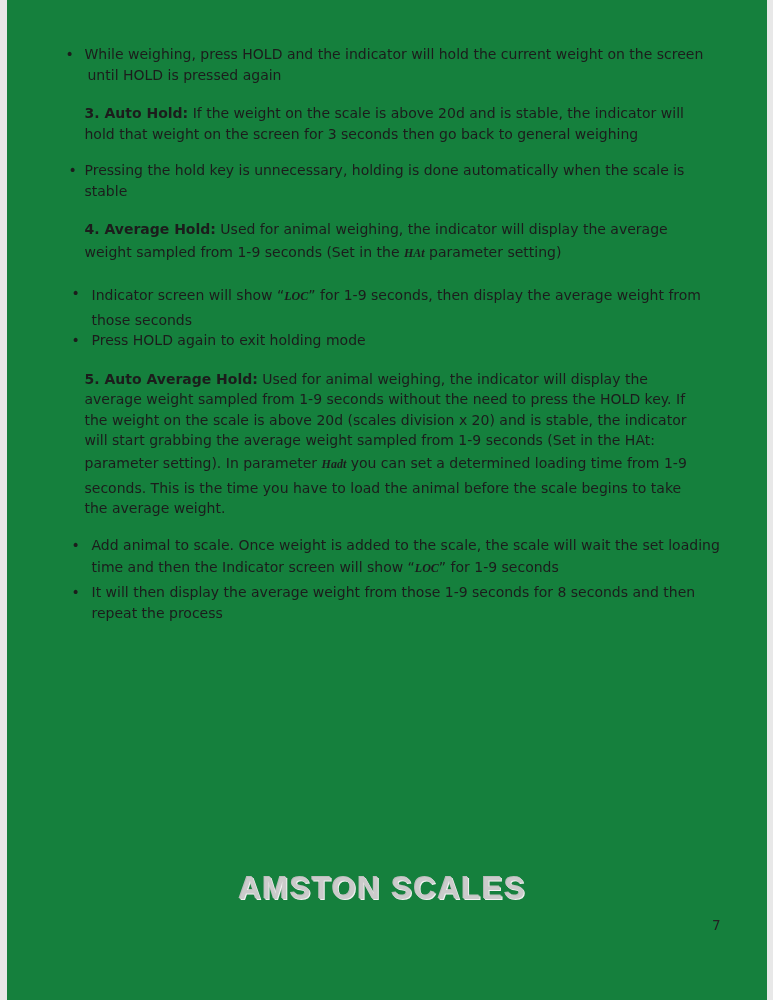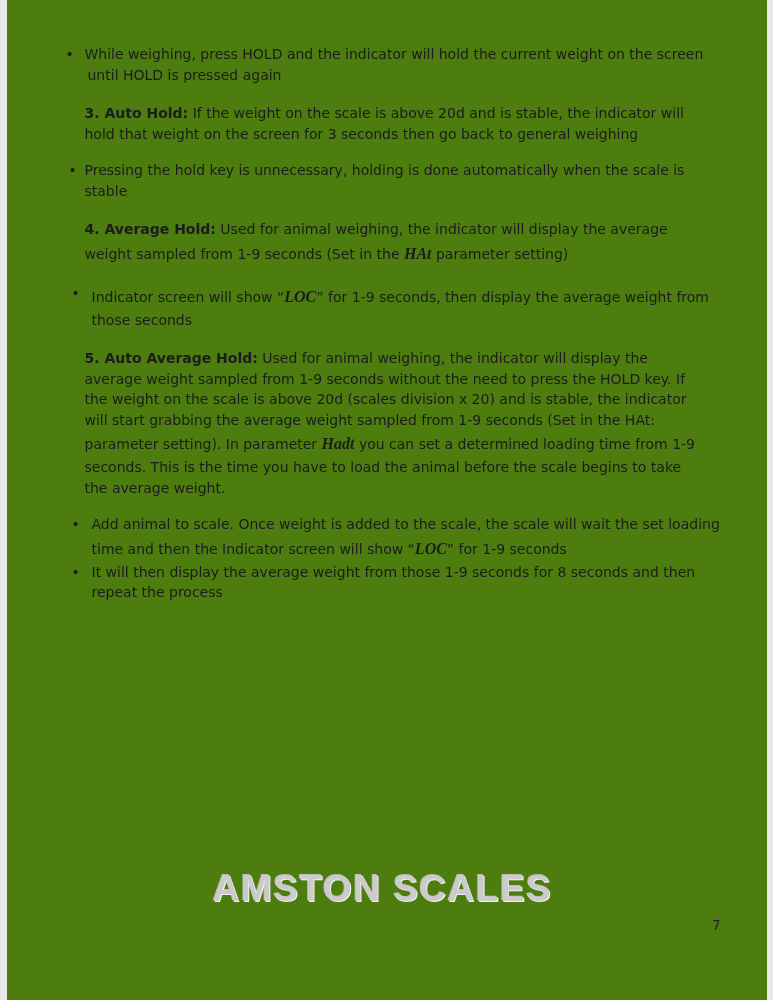--- a/index.html
+++ b/index.html
@@ -2,21 +2,21 @@
 <html><head>
 <meta charset="utf-8">
 <style>
   * { box-sizing: border-box; }
   html, body { margin: 0; padding: 0; background: #e8e8e8; }
   .page {
     position: relative;
     width: 760px;
     height: 1000px;
     margin: 0 auto;
-    background: #4d7c0f;
+    background: #15803d;
     font-family: "DejaVu Sans", "Liberation Sans", sans-serif;
     color: #1c1c1c;
     font-size: 14px;
     line-height: 20.5px;
     overflow: hidden;
   }
   .content {
     position: absolute;
     top: 44px;
     left: 62px;
@@ -50,32 +50,32 @@
     left: 3px;
     top: 0;
   }
   
   ul.b1.intro li { padding-left: 19px; text-indent: -3px; }
   ul.b1.intro li::before { left: 0; }
   .param {
     font-family: "Liberation Serif", "DejaVu Serif", serif;
     font-weight: bold;
     font-style: italic;
-    font-size: 16px;
+    font-size: 12px;
     line-height: 27px;
   }
   .watermark {
     position: absolute;
     left: 0;
     right: 8px;
     top: 879px;
     text-align: center;
     font-family: "Liberation Sans", "DejaVu Sans", sans-serif;
     font-weight: bold;
-    font-size: 37px;
+    font-size: 31px;
     letter-spacing: 1.5px;
     color: #cbcbcb;
     text-shadow: 1px 1px 0 #f2f2f2, -1px -1px 0 #bdbdbd;
     user-select: none;
   }
   .page-number {
     position: absolute;
     top: 915px;
     right: 46px;
     font-size: 13.5px;
@@ -104,20 +104,23 @@
         </li>
       </ul>
     </div>
 
     <div class="section">
       <p class="para"><strong>4. Average Hold:</strong><span> Used for animal weighing, the indicator will display the average weight sampled from 1-9 seconds (Set in the </span><span class="param">HAt</span><span> parameter setting)</span></p>
       <ul class="bullets b2">
         <li>
           <span>Indicator screen will show “</span><span class="param">LOC</span><span>” for 1-9 seconds, then display the average weight from those seconds</span>
         </li>
+        <li>
+          <span>Press HOLD again to exit holding mode</span>
+        </li>
       </ul>
     </div>
 
     <div class="section">
       <p class="para"><strong>5. Auto Average Hold:</strong><span> Used for animal weighing, the indicator will display the average weight sampled from 1-9 seconds without the need to press the HOLD key. If the weight on the scale is above 20d (scales division x 20) and is stable, the indicator will start grabbing the average weight sampled from 1-9 seconds (Set in the HAt: parameter setting). In parameter </span><span class="param">Hadt</span><span> you can set a determined loading time from 1-9 seconds. This is the time you have to load the animal before the scale begins to take the average weight.</span></p>
       <ul class="bullets b2">
         <li>
           <span>Add animal to scale. Once weight is added to the scale, the scale will wait the set loading time and then the Indicator screen will show “</span><span class="param">LOC</span><span>” for 1-9 seconds</span>
         </li>
         <li>

